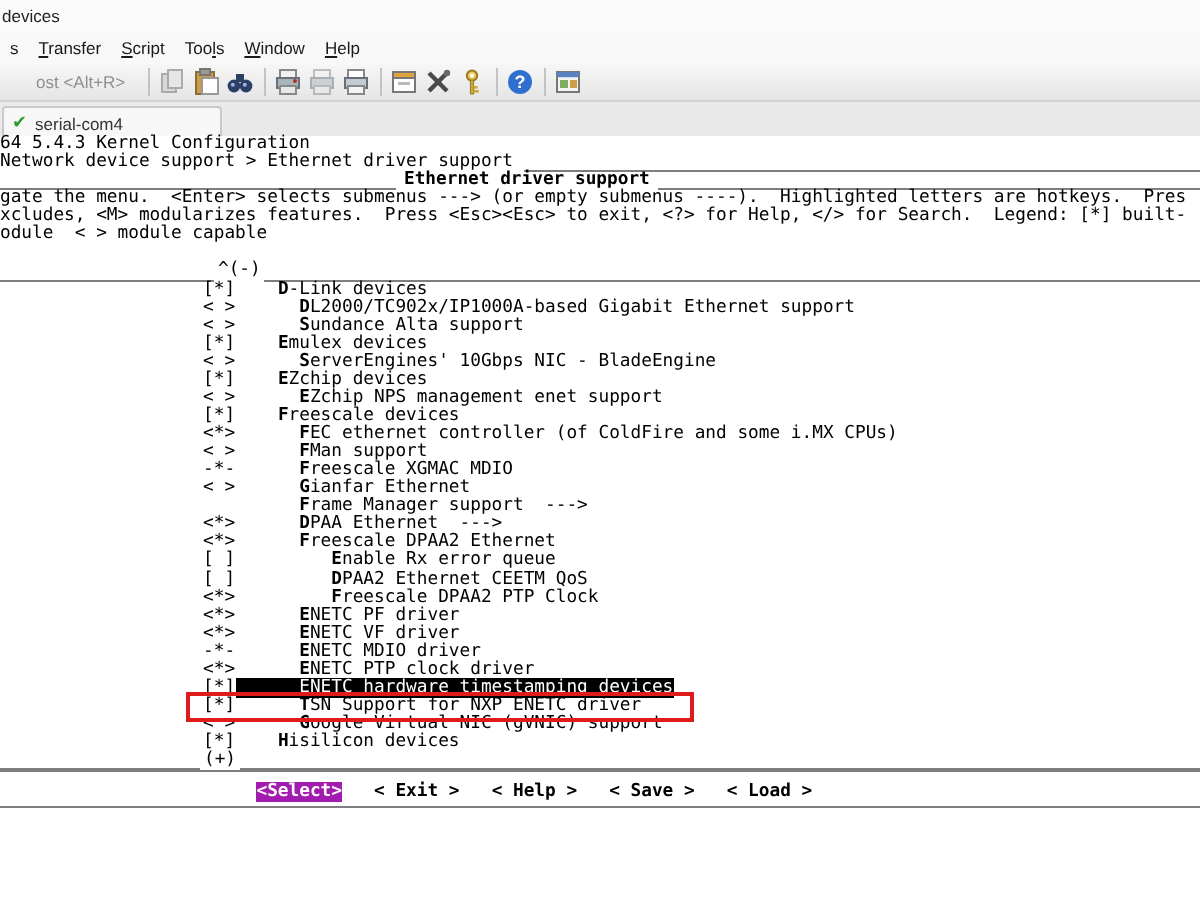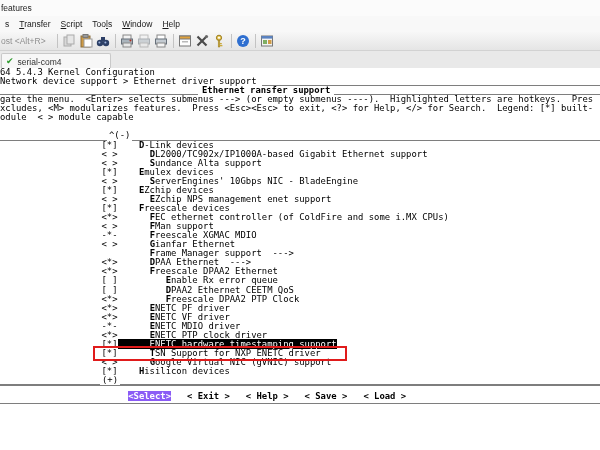--- a/index.html
+++ b/index.html
@@ -7,21 +7,21 @@
        font-family:"Liberation Sans",sans-serif;}
   
   .titlebar{position:absolute;left:0;top:0;width:600px;height:16px;background:#fbfbfb;}
   .titlebar .title{position:absolute;left:1px;top:3px;font-size:8.5px;color:#222;}
   .menubar{position:absolute;left:0;top:16px;width:600px;height:16px;background:#f8f8f8;
            display:flex;align-items:center;font-size:8.5px;color:#1a1a1a;}
   .menu-item{padding:0 5px;white-space:pre;}
   .menu-item u{text-decoration:underline;}
   .toolbar{position:absolute;left:0;top:32px;width:600px;height:18px;
            background:linear-gradient(#f7f7f7,#e5e5e5);display:flex;align-items:center;}
-  .hostfield{color:#8f8f8f;font-size:8.5px;padding:0 8px 0 1px;white-space:pre;}
+  .hostfield{color:#8f8f8f;font-size:8.5px;padding:0 8px 0 1px;white-space:pre;margin-left:17px;}
   .tsep{width:1px;height:14px;background:#c3c3c3;margin:0 3px;}
   .ticon{width:17px;height:16px;display:inline-flex;align-items:center;justify-content:center;}
   .tabbar{position:absolute;left:0;top:50px;width:600px;height:18px;background:#e9e9e9;
           border-top:1px solid #d2d2d2;}
   .tab{position:absolute;left:1px;top:2px;width:110px;height:16px;background:#f7f7f7;
        border:1px solid #c9c9c9;border-bottom:none;border-radius:2px 2px 0 0;
        display:flex;align-items:center;padding-left:4px;box-sizing:border-box;
        font-size:8.5px;color:#333;}
   .tab .check{color:#2f9b2f;font-size:9px;margin-right:4px;line-height:1;}
   
@@ -32,30 +32,30 @@
   .frow{display:flex;align-items:flex-end;height:9.07px;white-space:pre;}
   .rule{border-top:1px solid #7e7e7e;height:0;flex:1;}
   .rulefix{border-top:1px solid #7e7e7e;height:0;flex:none;}
   .boxtitle{font-weight:bold;padding:0 4px;}
   .scrolltag{padding:0 2px;}
   .item b{font-weight:bold;}
   .hl{background:#000;color:#fff;}
   .seprow{height:3px;border-top:1px solid #7e7e7e;}
   .btnrow{white-space:pre;height:14px;line-height:14px;font-family:"DejaVu Sans Mono",monospace;
           font-size:8.9px;font-weight:bold;}
-  .btn-sel{background:#8b5cf6;color:#fff;}
+  .btn-sel{background:#a21caf;color:#fff;}
   .bottomrule{height:1px;border-top:1px solid #7e7e7e;}
   .red-annotation{position:absolute;left:93px;top:278px;width:254px;height:15px;
                   border:2px solid #e01b1b;box-sizing:border-box;pointer-events:none;}
 </style>
 </head>
 <body>
 
 <div class="titlebar">
-  <span class="title">features</span>
+  <span class="title">devices</span>
 </div>
 
 <div class="menubar" id="menubar">
     <span class="menu-item">s</span>
     <span class="menu-item"><u>T</u>ransfer</span>
     <span class="menu-item"><u>S</u>cript</span>
     <span class="menu-item">Too<u>l</u>s</span>
     <span class="menu-item"><u>W</u>indow</span>
     <span class="menu-item"><u>H</u>elp</span>
   </div>
@@ -156,21 +156,21 @@
   <div class="tab">
     <span class="check">✔</span>
     <span>serial-com4</span>
   </div>
 </div>
 
 <div class="terminal" id="terminal">
   <div id="term-lines">
       <div class="trow">64 5.4.3 Kernel Configuration</div>
       <div class="frow"><span>Network device support &gt; Ethernet driver support </span><span class="rule"></span></div>
-      <div class="frow"><span class="rulefix" style="width: 198px;"></span><span class="boxtitle">Ethernet ransfer support</span><span class="rule"></span></div>
+      <div class="frow"><span class="rulefix" style="width: 198px;"></span><span class="boxtitle">Ethernet driver support</span><span class="rule"></span></div>
       <div class="trow">gate the menu.  &lt;Enter&gt; selects submenus ---&gt; (or empty submenus ----).  Highlighted letters are hotkeys.  Pres</div>
       <div class="trow">xcludes, &lt;M&gt; modularizes features.  Press &lt;Esc&gt;&lt;Esc&gt; to exit, &lt;?&gt; for Help, &lt;/&gt; for Search.  Legend: [*] built-</div>
       <div class="trow">odule  &lt; &gt; module capable</div>
       <div class="trow"></div>
       <div class="frow"><span class="rulefix" style="width: 107px;"></span><span class="scrolltag">^(-)</span><span class="rule"></span></div>
       <div class="trow item">                   [*]    <b>D</b>-Link devices</div>
       <div class="trow item">                   &lt; &gt;      <b>D</b>L2000/TC902x/IP1000A-based Gigabit Ethernet support</div>
       <div class="trow item">                   &lt; &gt;      <b>S</b>undance Alta support</div>
       <div class="trow item">                   [*]    <b>E</b>mulex devices</div>
       <div class="trow item">                   &lt; &gt;      <b>S</b>erverEngines' 10Gbps NIC - BladeEngine</div>
@@ -184,21 +184,21 @@
       <div class="trow item">                            <b>F</b>rame Manager support  ---&gt;</div>
       <div class="trow item">                   &lt;*&gt;      <b>D</b>PAA Ethernet  ---&gt;</div>
       <div class="trow item">                   &lt;*&gt;      <b>F</b>reescale DPAA2 Ethernet</div>
       <div class="trow item">                   [ ]         <b>E</b>nable Rx error queue</div>
       <div class="trow item">                   [ ]         <b>D</b>PAA2 Ethernet CEETM QoS</div>
       <div class="trow item">                   &lt;*&gt;         <b>F</b>reescale DPAA2 PTP Clock</div>
       <div class="trow item">                   &lt;*&gt;      <b>E</b>NETC PF driver</div>
       <div class="trow item">                   &lt;*&gt;      <b>E</b>NETC VF driver</div>
       <div class="trow item">                   -*-      <b>E</b>NETC MDIO driver</div>
       <div class="trow item">                   &lt;*&gt;      <b>E</b>NETC PTP clock driver</div>
-      <div class="trow item">                   [*]<span class="hl">      ENETC hardware timestamping support</span></div>
+      <div class="trow item">                   [*]<span class="hl">      ENETC hardware timestamping devices</span></div>
       <div class="trow item">                   [*]      <b>T</b>SN Support for NXP ENETC driver</div>
       <div class="trow item">                   &lt; &gt;      <b>G</b>oogle Virtual NIC (gVNIC) support</div>
       <div class="trow item">                   [*]    <b>H</b>isilicon devices</div>
       <div class="frow"><span class="rulefix" style="width: 100px;"></span><span class="scrolltag">(+)</span><span class="rule"></span></div>
       <div class="seprow"></div>
       <div class="btnrow">                        <span class="btn-sel">&lt;Select&gt;</span>   <span>&lt; Exit &gt;</span>   <span>&lt; Help &gt;</span>   <span>&lt; Save &gt;</span>   <span>&lt; Load &gt;</span></div>
       <div class="bottomrule"></div>
     </div>
   <div class="red-annotation" style="border-color: rgb(224, 27, 27);"></div>
 </div>

